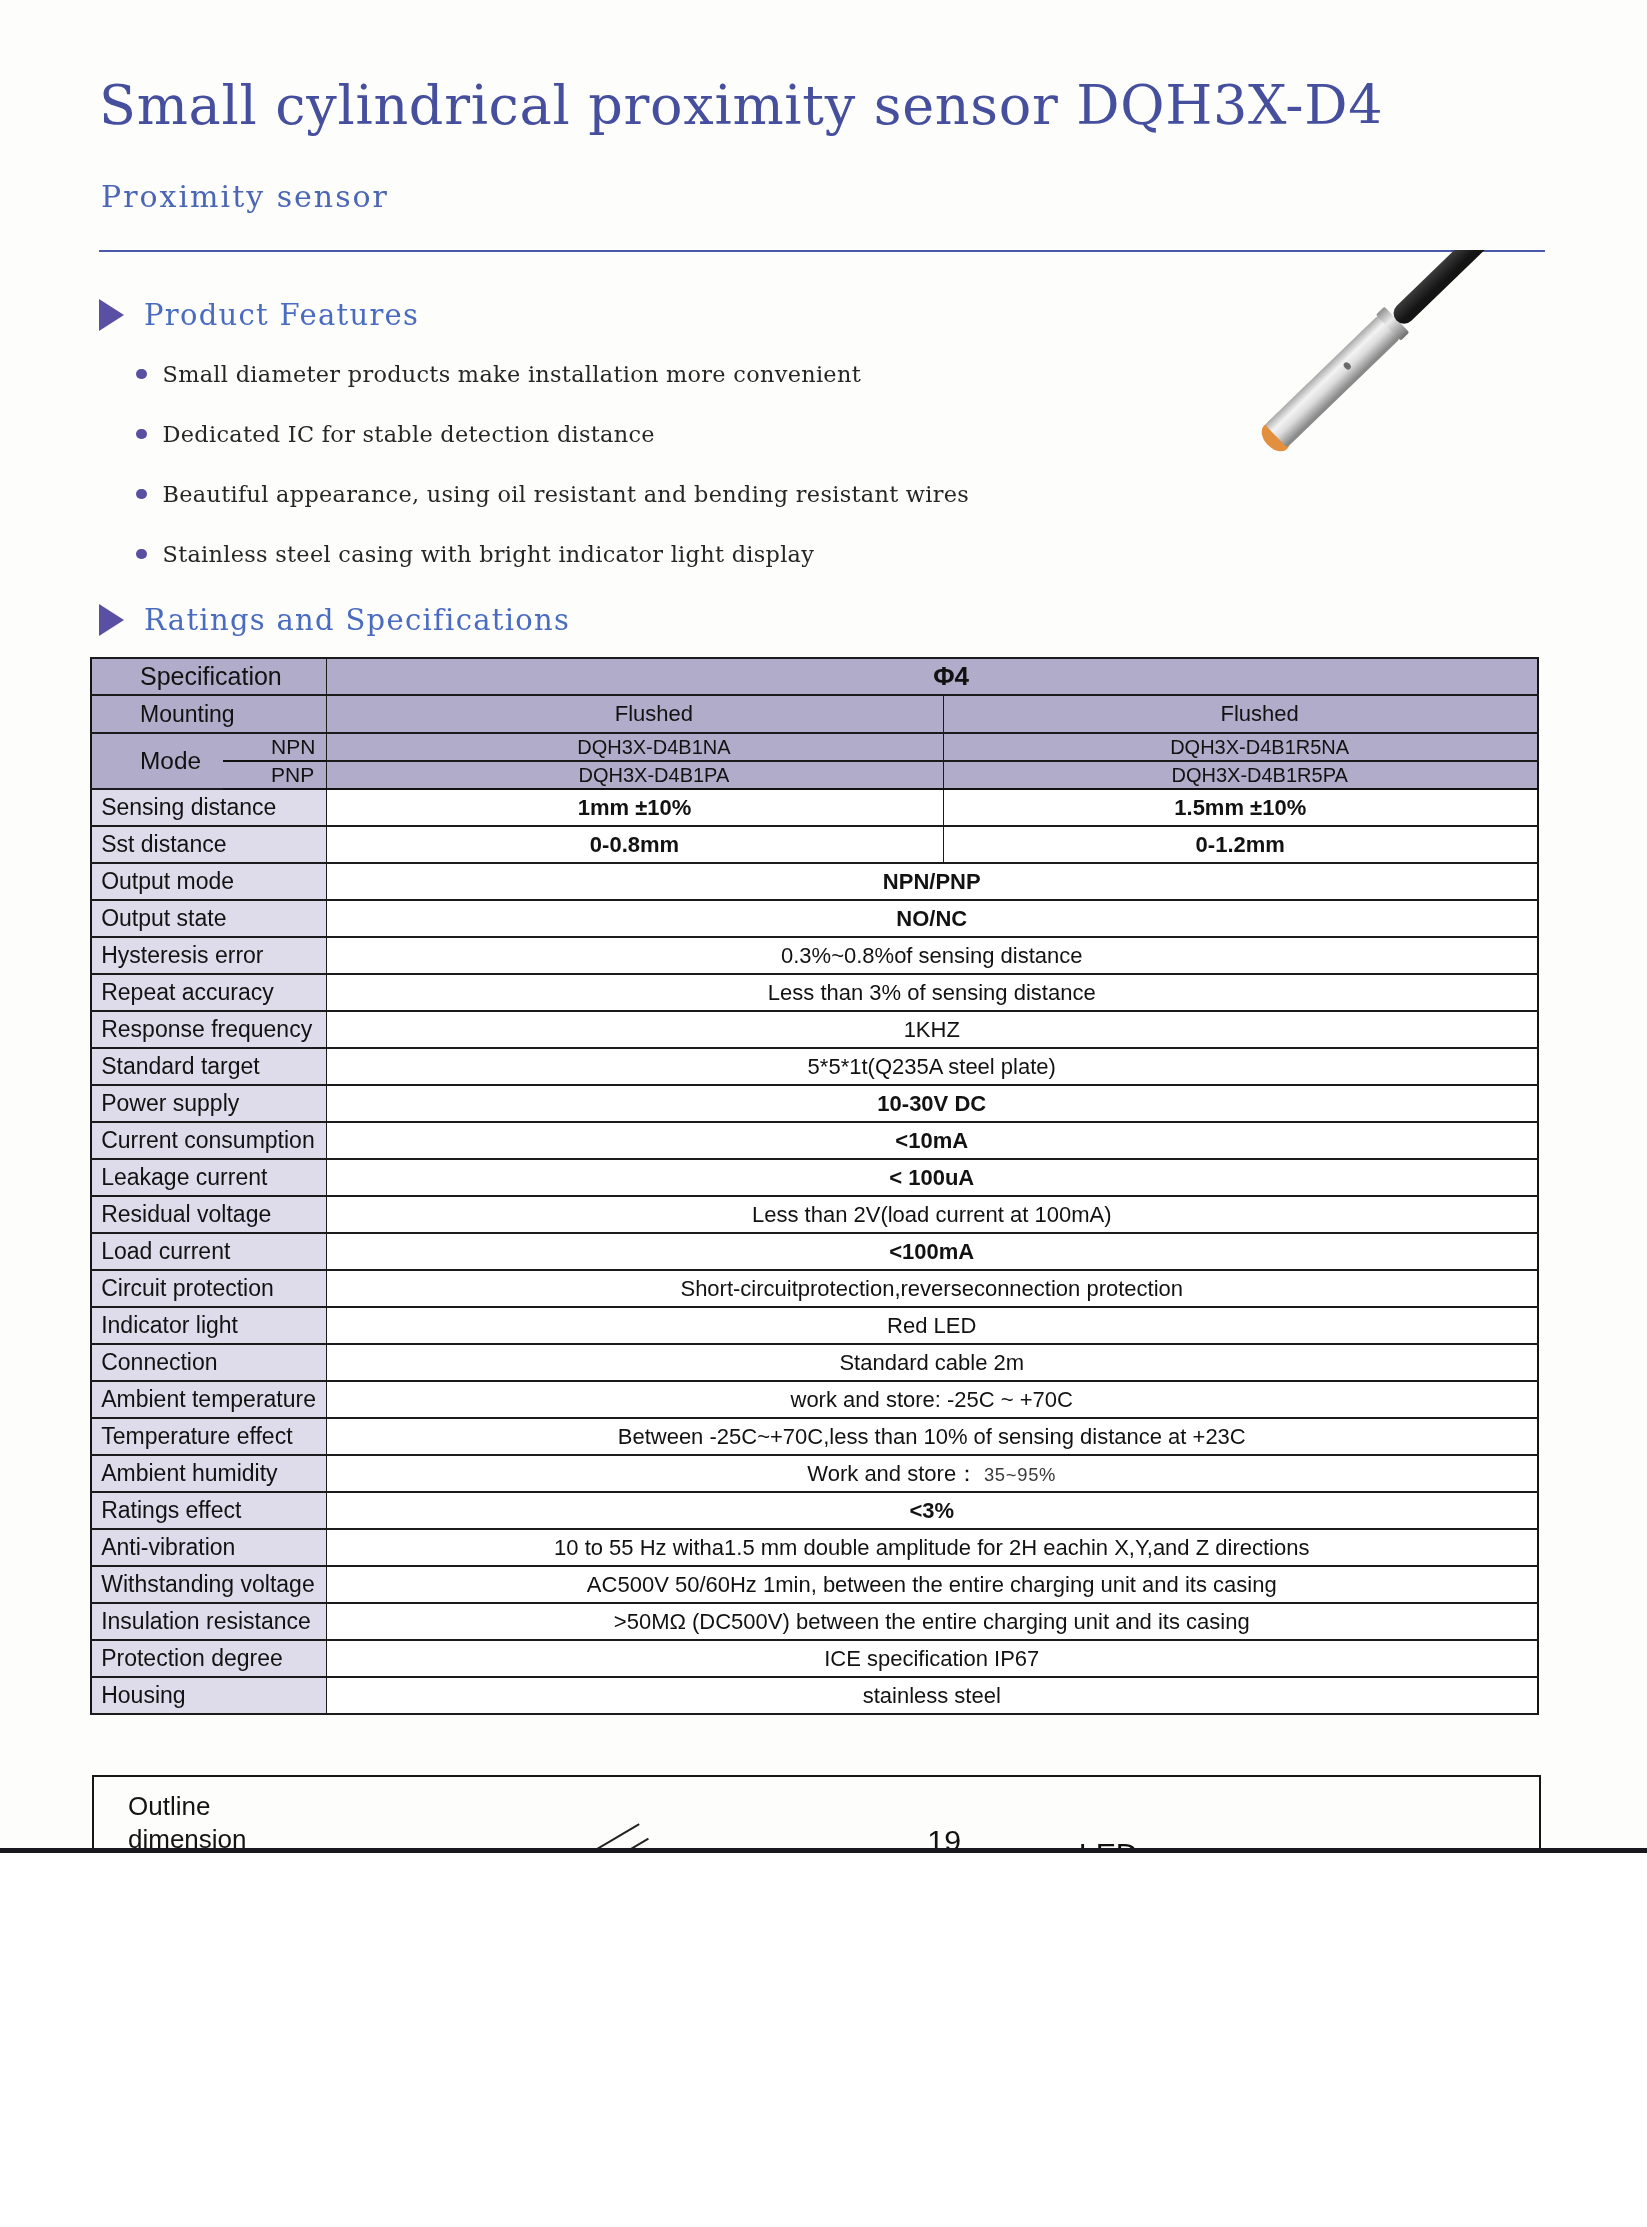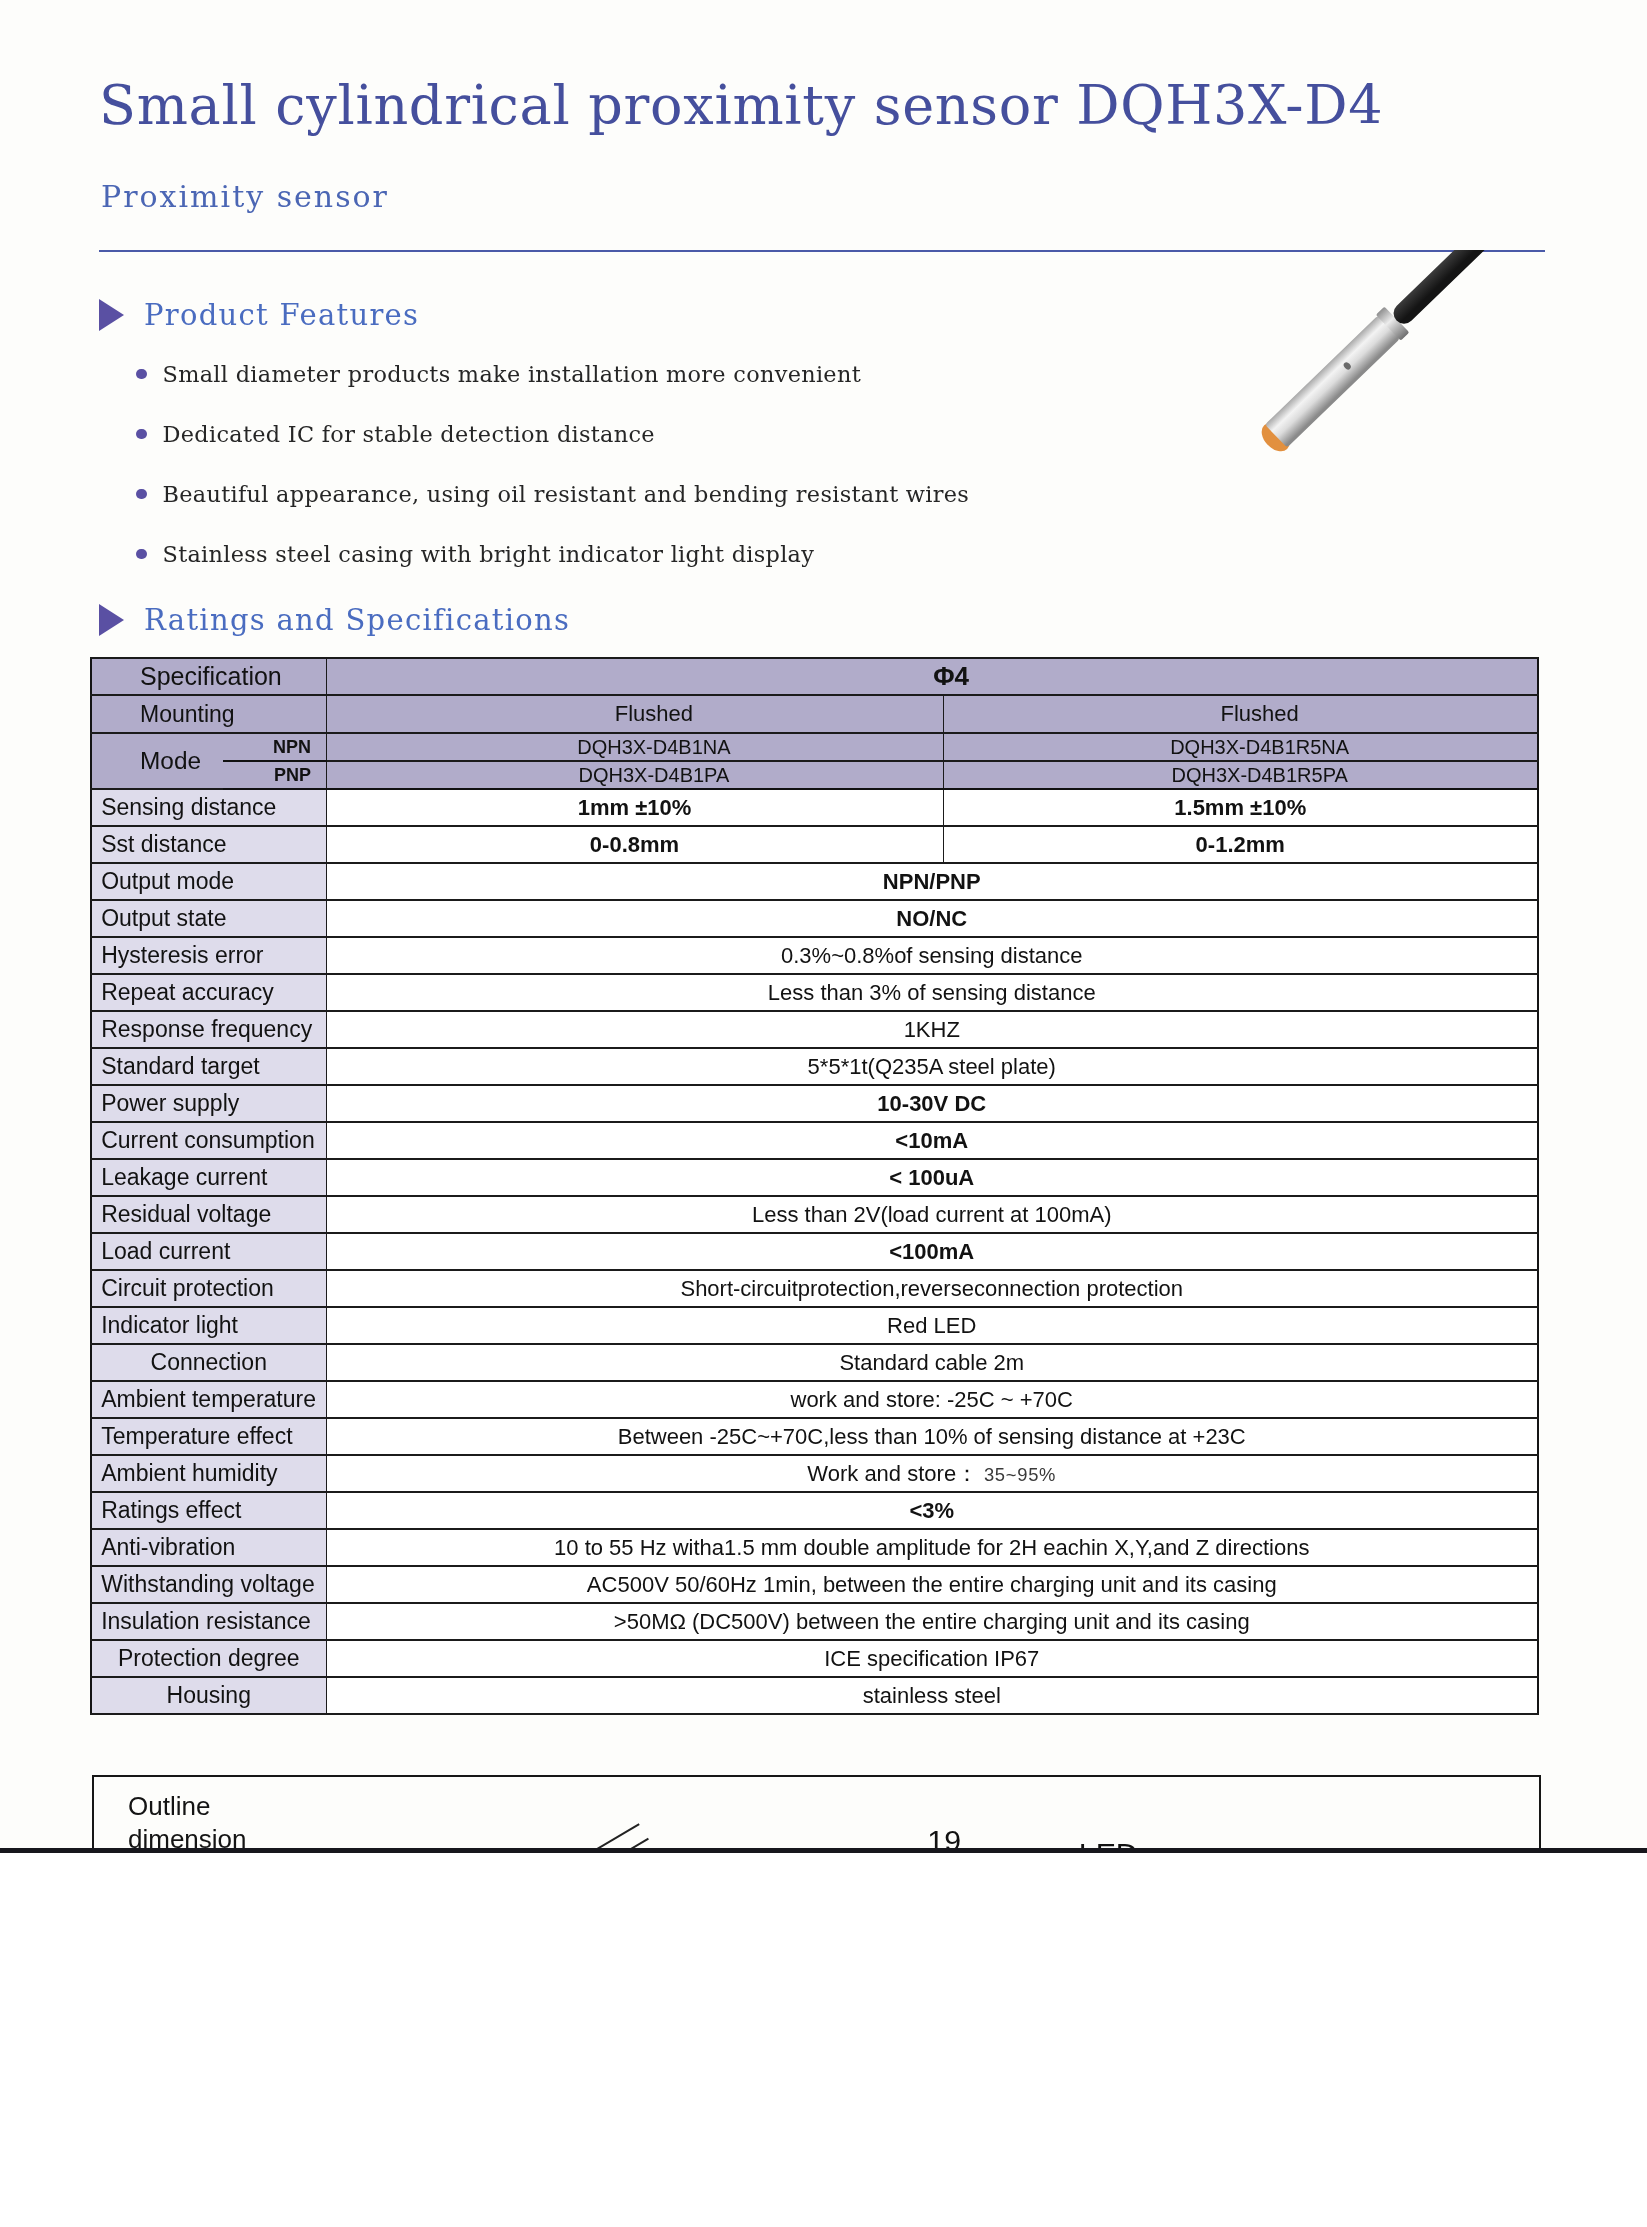--- a/index.html
+++ b/index.html
@@ -37,26 +37,26 @@
   table.spec{position:absolute;left:90px;top:657px;width:1447px;border-collapse:collapse;table-layout:fixed;background:#fff;border:2px solid #141414;}
   .spec td{border:1.3px solid #1b1b1b;border-top-width:2px;border-bottom-width:2px;padding:0 9.2px;font-size:22px;color:#121212;overflow:hidden;white-space:nowrap;}
   .spec tr{height:37px;}
   .spec tr.r1{height:37px;}
   .spec tr.r2{height:38px;}
   .spec tr.r3{height:28px;}
   .spec tr.r4{height:28px;}
   .spec .hd td{background:var(--table_header_bg);padding-left:48px;}
   .spec td.lbl{text-align:left;font-size:23px;}
   .spec td.lbl.big{font-size:25px;}
-  .spec td.lbl.c{text-align:center;}
+  .spec td.lbl.c{text-align:left;}
   .spec td.val{text-align:center;}
   .spec td.val.b{font-weight:700;}
   .spec td.val.phi{font-size:26px;font-weight:600;}
   .spec td.model{font-size:20px;}
-  .spec td.sub{text-align:right;padding-right:14.5px;font-weight:700;font-size:18px;border-left:none;}
+  .spec td.sub{text-align:right;padding-right:14.5px;font-weight:400;font-size:21px;border-left:none;}
   .spec td.mode-main{border-right:none;font-size:24.4px;}
   .spec tr.r3 td.sub{border-bottom:2.6px solid #111;}
   .spec tr.r4 td{border-bottom:2.6px solid #111;}
   .spec tbody tr:not(.hd) td.lbl{background:var(--table_label_bg);}
   .spec .suffix{font-size:18.4px;color:#3a3a3a;letter-spacing:0.7px;}
 
   
   .outline{position:absolute;left:92px;top:1775px;width:1445px;height:278px;border:2px solid #161616;}
   .outline-title{position:absolute;left:34px;top:13px;font-size:26px;line-height:33px;color:#141414;}
   .cad-btn{position:absolute;left:34px;top:94px;background:var(--button_bg);color:#fff;font-size:22px;padding:8px 20px;border-radius:8px;letter-spacing:0.7px;border:none;cursor:pointer;font-family:"Liberation Sans",sans-serif;}

